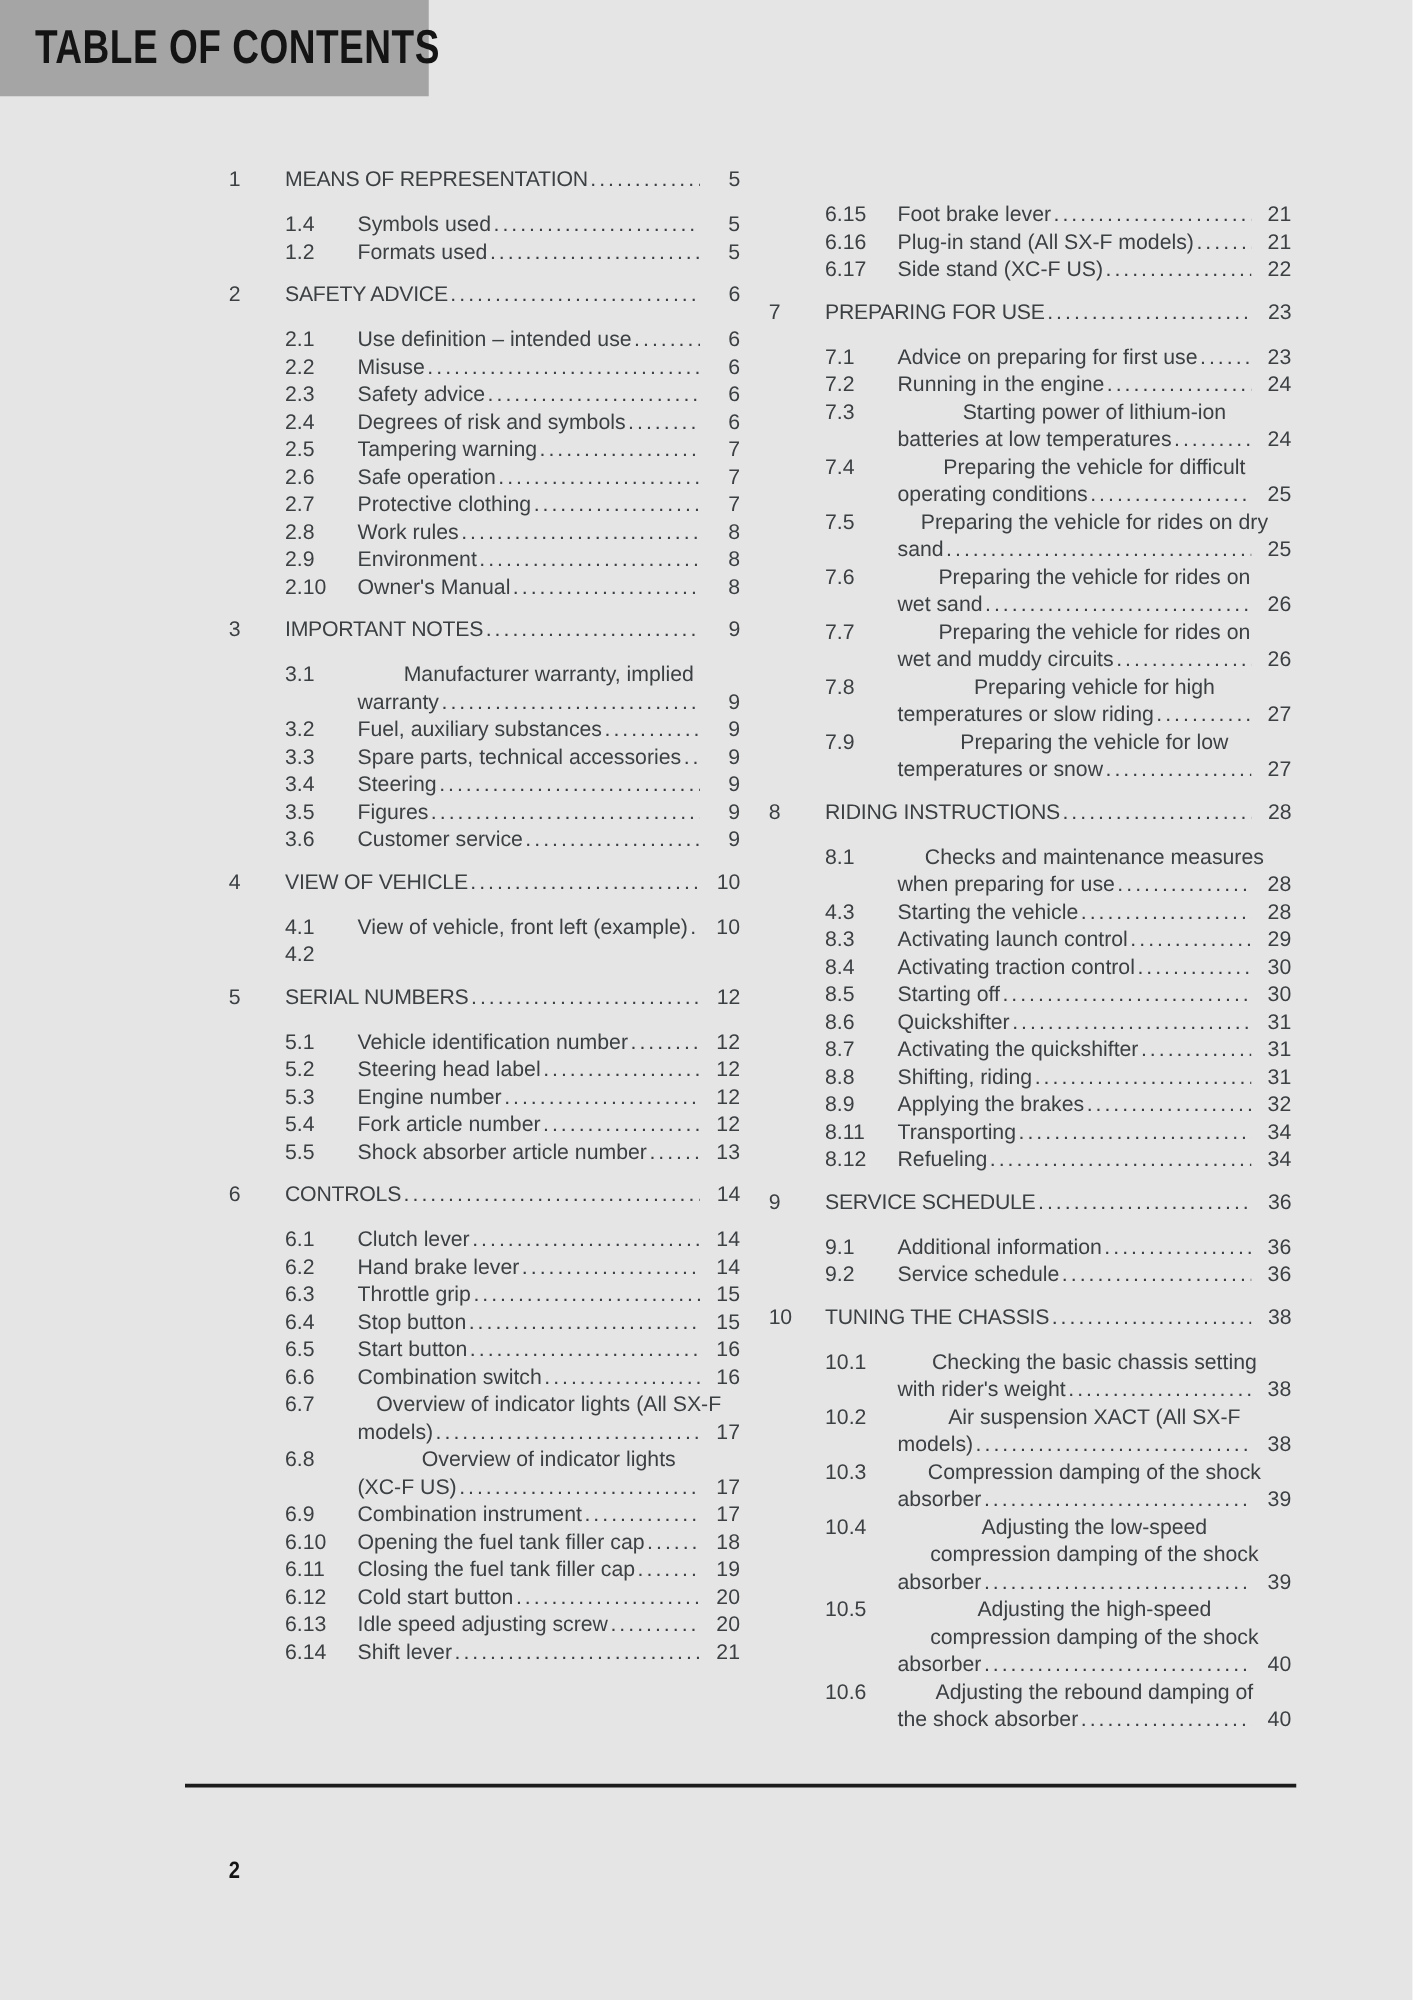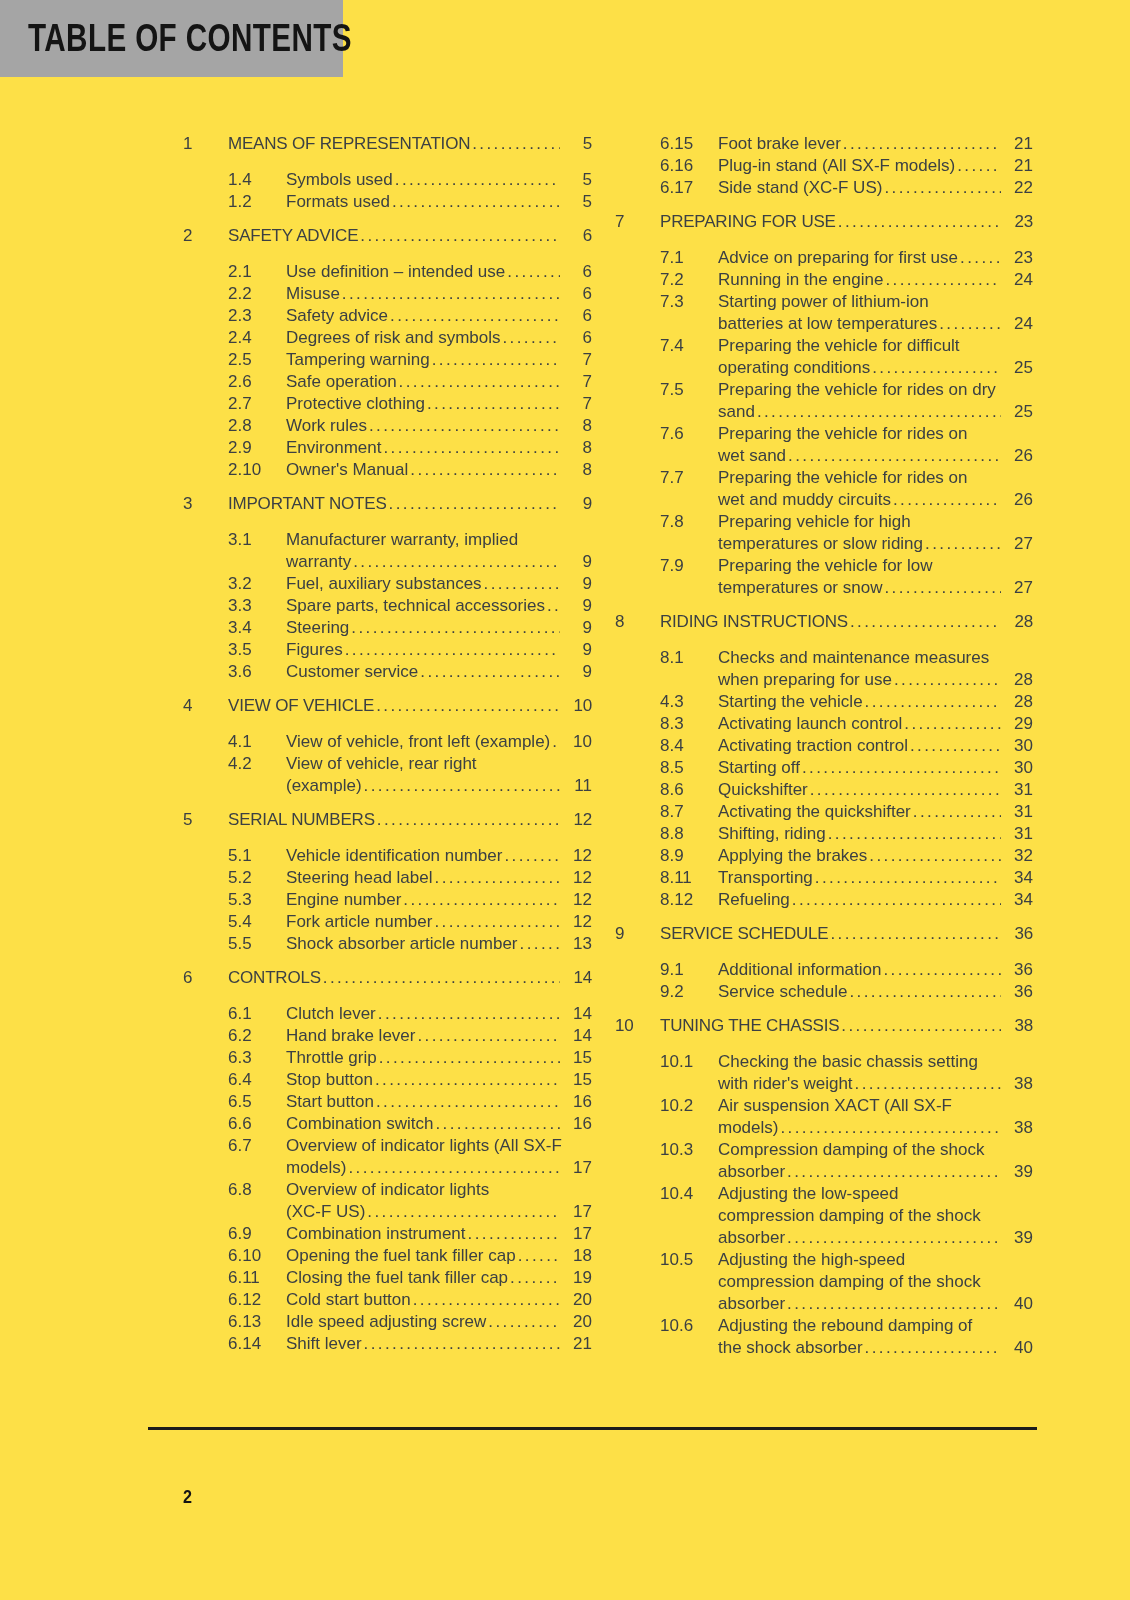--- a/index.html
+++ b/index.html
@@ -1,19 +1,19 @@
 <!DOCTYPE html>
 <html><head>
 <meta charset="utf-8">
 <style>
   html,body { margin:0; padding:0; background:#ffffff; }
   .doc-page {
     position:relative;
     width:1130px; height:1600px;
-    background:#fde047;
+    background:#e5e5e5;
     font-family:"Liberation Sans", sans-serif;
     color:#3c4043;
     overflow:hidden;
   }
 
   
   .header-box {
     position:absolute; left:0; top:0;
     width:343px; height:77px;
     background:#a5a5a5;
@@ -26,31 +26,31 @@
     transform:scaleX(0.78); transform-origin:left center;
     letter-spacing:0.5px;
   }
 
   
   .toc-col {
     position:absolute; top:133px;
     font-size:17px; line-height:22px;
   }
   .toc-col.left  { left:183px; width:409px; }
-  .toc-col.right { left:615px; width:418px; }
+  .toc-col.right { left:615px; width:418px;margin-top:28px; }
 
   .toc-row { display:flex; align-items:flex-start; }
   .toc-row.chapter { margin:12px 0 14px 0; letter-spacing:-0.2px; }
   .toc-col .toc-row:first-child { margin-top:0; }
 
   .chapter .num { flex:0 0 45px; width:45px; }
   .section .num { margin-left:45px; flex:0 0 58px; width:58px; }
 
   .body { flex:1 1 auto; min-width:0; }
-  .body .line { white-space:nowrap; }
+  .body .line { white-space:nowrap;text-align:center; }
   .lastline { display:flex; align-items:baseline; min-width:0; }
   .txt { flex:0 0 auto; white-space:nowrap; }
   .dots {
     flex:1 1 auto; min-width:0;
     overflow:hidden; white-space:nowrap;
     margin-left:2px; margin-right:8px;
   }
   .dots::after {
     content:"....................................................................................";
     letter-spacing:2.4px;
@@ -304,28 +304,20 @@
         <div class="body">
           <div class="lastline">
             <span class="txt">View of vehicle, front left (example)</span>
             <span class="dots"></span>
             <span class="pnum">10</span>
           </div>
         </div>
       </div>
       <div class="toc-row section">
         <span class="num">4.2</span>
-        <div class="body">
-          <div class="line">View of vehicle, rear right</div>
-          <div class="lastline">
-            <span class="txt">(example)</span>
-            <span class="dots"></span>
-            <span class="pnum">11</span>
-          </div>
-        </div>
       </div>
       <div class="toc-row chapter">
         <span class="num">5</span>
         <div class="body">
           <div class="lastline">
             <span class="txt">SERIAL NUMBERS</span>
             <span class="dots"></span>
             <span class="pnum">12</span>
           </div>
         </div>

